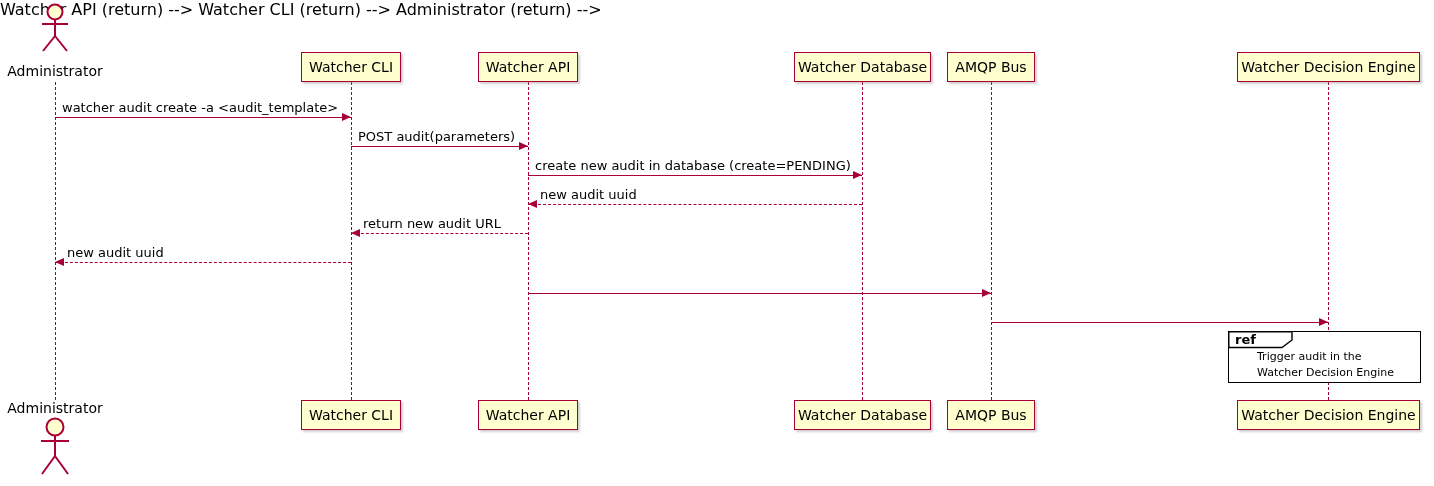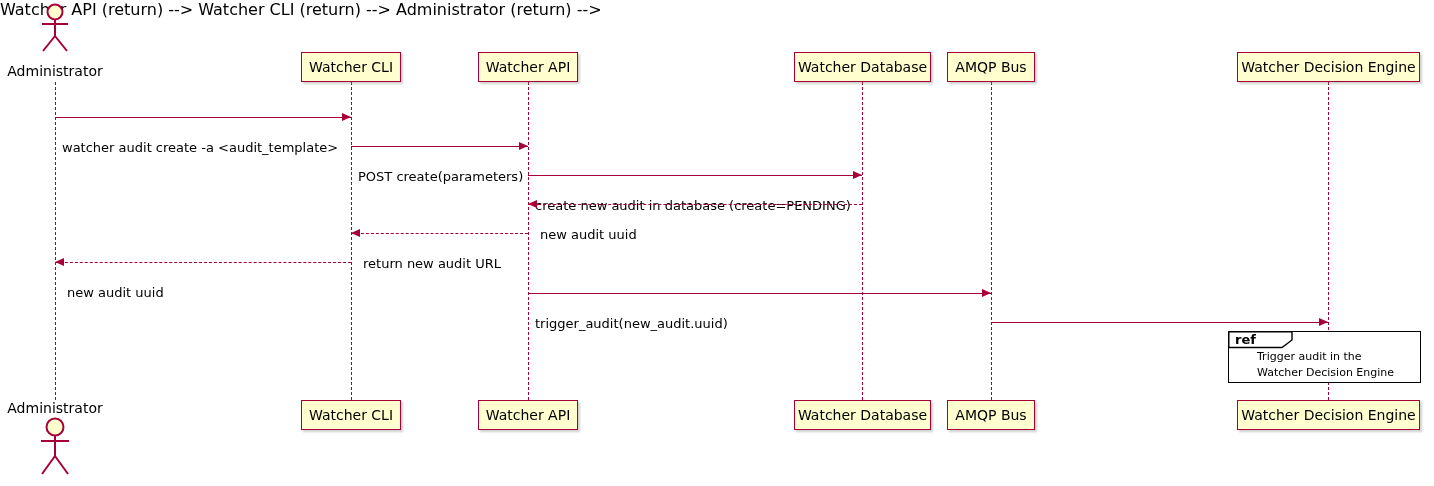--- a/index.html
+++ b/index.html
@@ -17,21 +17,21 @@
     border:1.5px solid #A80036; display:flex; align-items:center; justify-content:center;
     font-size:14px; color:#000; white-space:nowrap;
     box-shadow:2px 2px 2px rgba(120,120,120,0.35);
   }
   .actor-label {
     position:absolute; font-size:14px; color:#000; text-align:center; white-space:nowrap;
   }
   .actor-svg { position:absolute; }
   .msg-line { position:absolute; height:0; border-top:1px solid #A80036; }
   .msg-line.dashed { border-top-style:dashed; }
-  .msg-label { position:absolute; font-size:13px; color:#000; white-space:nowrap;margin-top:40px; }
+  .msg-label { position:absolute; font-size:13px; color:#000; white-space:nowrap; }
   .arrow { position:absolute; width:0; height:0; }
   .arrow.right { border-top:4px solid transparent; border-bottom:4px solid transparent; border-left:9px solid #A80036; }
   .arrow.left  { border-top:4px solid transparent; border-bottom:4px solid transparent; border-right:9px solid #A80036; }
   .ref-frame {
     position:absolute; left:1228px; top:331px; width:193px; height:52px;
     background:#ffffff; border:1.6px solid #000000;
   }
   .ref-kw {
     position:absolute; left:6px; top:0; font-size:13px; font-weight:bold; z-index:2;
   }
@@ -78,21 +78,21 @@
   <div class="pbox" style="left:1237px;top:52px;width:183px">
     <span>Watcher Decision Engine</span>
   </div>
 
   
   <div class="msg-label" style="left:62px;top:100px">watcher audit create -a &lt;audit_template&gt;</div>
   <div class="msg-line" style="left:55px;top:117px;width:296px"></div>
   <div class="arrow right" style="left:342px;top:113px"></div>
 
   
-  <div class="msg-label" style="left:358px;top:129px">POST create(parameters)</div>
+  <div class="msg-label" style="left:358px;top:129px">POST audit(parameters)</div>
   <div class="msg-line" style="left:351px;top:146px;width:177px"></div>
   <div class="arrow right" style="left:519px;top:142px"></div>
 
   
   <div class="msg-label" style="left:535px;top:158px">create new audit in database (create=PENDING)</div>
   <div class="msg-line" style="left:528px;top:175px;width:334px"></div>
   <div class="arrow right" style="left:853px;top:171px"></div>
 
    Watcher API (return) --&gt;
   <div class="msg-label" style="left:540px;top:187px">new audit uuid</div>
@@ -103,21 +103,20 @@
   <div class="msg-label" style="left:363px;top:216px">return new audit URL</div>
   <div class="msg-line dashed" style="left:351px;top:233px;width:177px"></div>
   <div class="arrow left" style="left:351px;top:229px"></div>
 
    Administrator (return) --&gt;
   <div class="msg-label" style="left:67px;top:245px">new audit uuid</div>
   <div class="msg-line dashed" style="left:55px;top:262px;width:296px"></div>
   <div class="arrow left" style="left:55px;top:258px"></div>
 
   
-  <div class="msg-label" style="left:535px;top:276px">trigger_audit(new_audit.uuid)</div>
   <div class="msg-line" style="left:528px;top:293px;width:463px"></div>
   <div class="arrow right" style="left:982px;top:289px"></div>
 
   
   <div class="msg-line" style="left:991px;top:322px;width:337px"></div>
   <div class="arrow right" style="left:1319px;top:318px"></div>
 
   
   <div class="ref-frame">
     <svg width="66" height="18" style="position:absolute;left:-1px;top:-1px">

